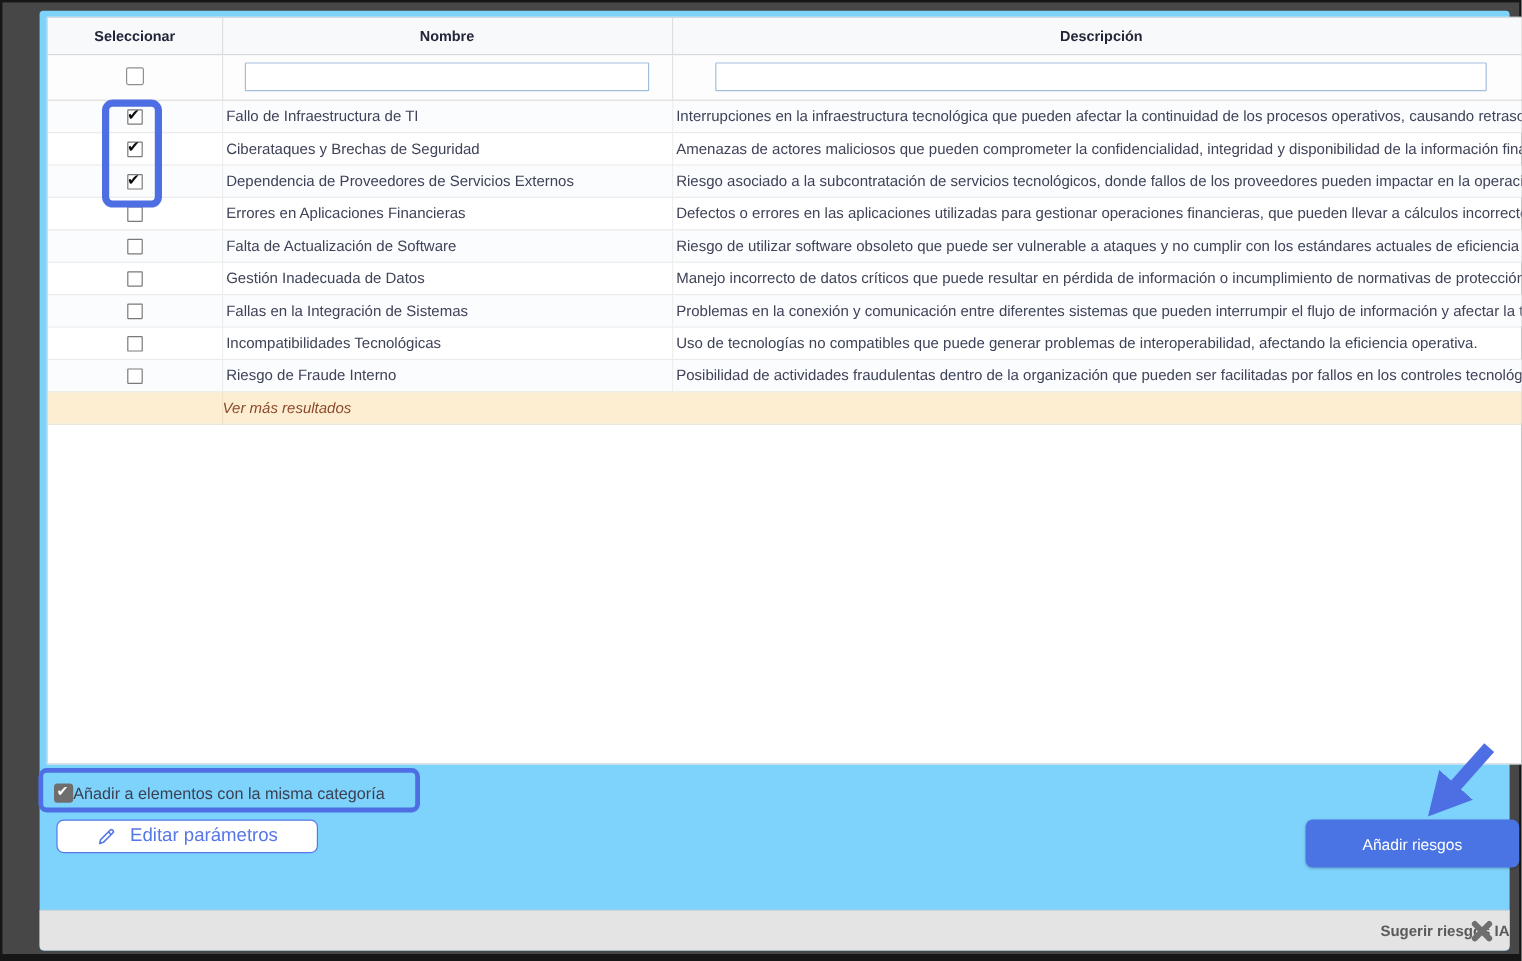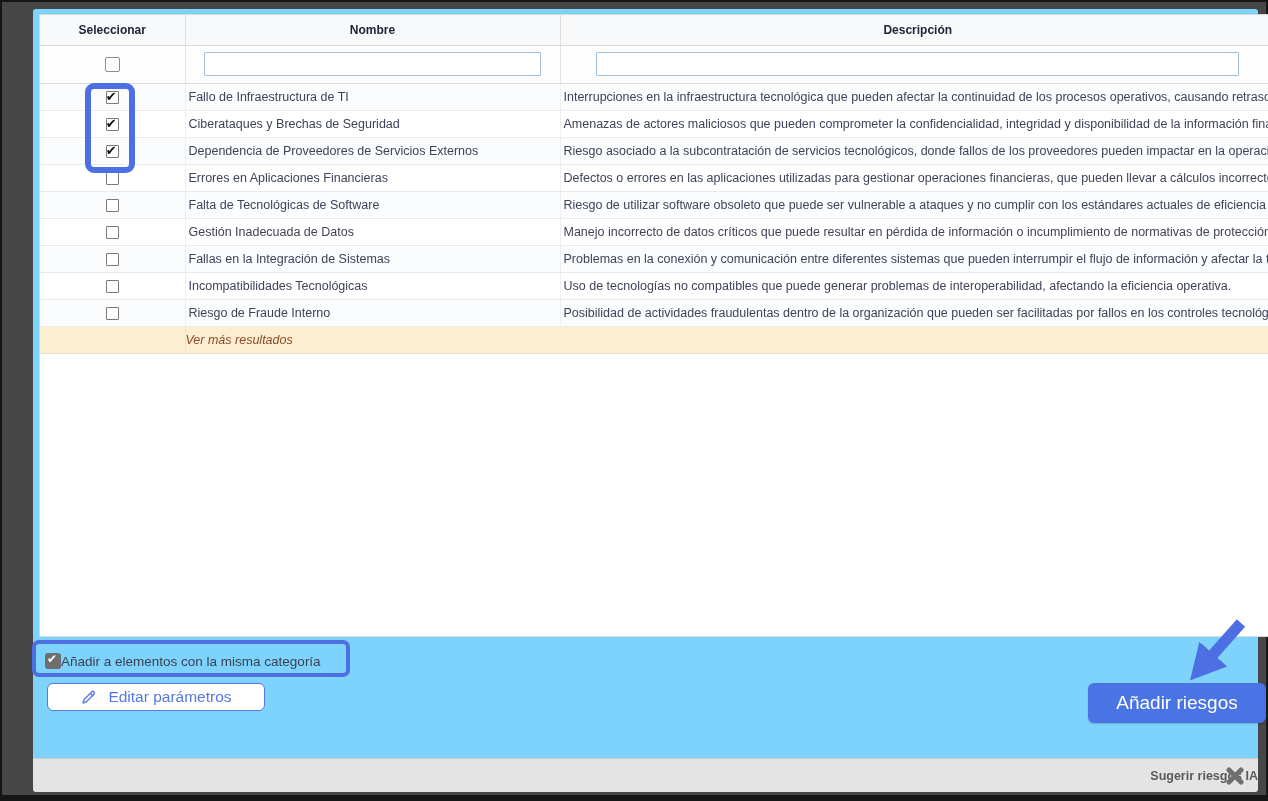--- a/index.html
+++ b/index.html
@@ -84,21 +84,21 @@
 
   .btn-outline {
     position:absolute; left:14px; top:674px; width:218px; height:28px;
     background:#fff; border:1px solid #5777e6; border-radius:6px;
     display:flex; align-items:center; justify-content:center; gap:10px;
     color:#5777e6; font-size:15.5px; cursor:pointer; font-family:inherit;
   }
   .btn-primary {
     position:absolute; left:1055px; top:674px; width:178px; height:40px;
     background:#4a73e3; border:none; border-radius:6px;
-    color:#ffffff; font-size:19px; cursor:pointer; font-family:inherit;
+    color:#ffffff; font-size:13px; cursor:pointer; font-family:inherit;
     box-shadow:0 1px 2px rgba(0,0,0,0.18);
   }
 
   
   .ann-box-rows {
     position:absolute; left:52px; top:74px; width:50px; height:90px;
     border:6px solid #4d6fe3; border-radius:9px; pointer-events:none;
   }
   .ann-box-cat {
     position:absolute; left:-1px; top:631px; width:318px; height:37px;
@@ -164,21 +164,21 @@
   </tr>
 
   <tr class="row">
     <td class="c-sel"><span class="cb"></span></td>
     <td class="c-nom">Errores en Aplicaciones Financieras</td>
     <td class="c-desc">Defectos o errores en las aplicaciones utilizadas para gestionar operaciones financieras, que pueden llevar a cálculos incorrectos</td>
   </tr>
 
   <tr class="row">
     <td class="c-sel"><span class="cb"></span></td>
-    <td class="c-nom">Falta de Tecnológicas de Software</td>
+    <td class="c-nom">Falta de Actualización de Software</td>
     <td class="c-desc">Riesgo de utilizar software obsoleto que puede ser vulnerable a ataques y no cumplir con los estándares actuales de eficiencia y seguridad</td>
   </tr>
 
   <tr class="row">
     <td class="c-sel"><span class="cb"></span></td>
     <td class="c-nom">Gestión Inadecuada de Datos</td>
     <td class="c-desc">Manejo incorrecto de datos críticos que puede resultar en pérdida de información o incumplimiento de normativas de protección</td>
   </tr>
 
   <tr class="row">

